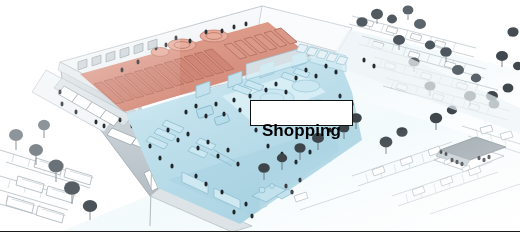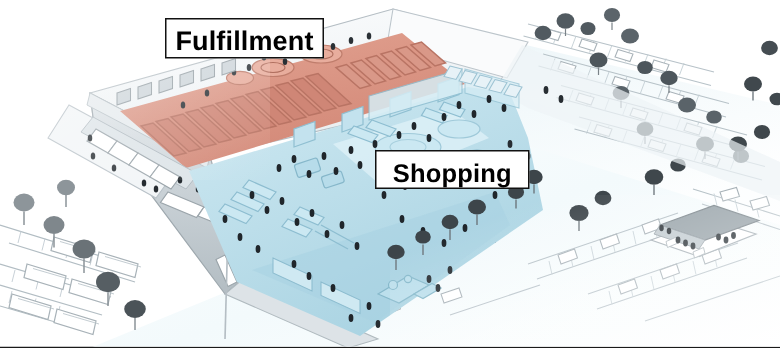--- a/index.html
+++ b/index.html
@@ -29,21 +29,21 @@
     white-space:nowrap;
     box-sizing:border-box;
     z-index:40;
   }
   #callout-fulfillment{
     left:110px;top:12px;width:106px;height:27px;
     font-size:18px;padding-top:5px;
   }
   #callout-shopping{
     left:250px;top:100px;width:103px;height:26px;
-    font-size:17px;padding-top:6px;
+    font-size:17px;padding-top:21px;
   }
 </style>
 </head>
 <body>
 
 <div id="stage">
   <div id="scene">
 
     <svg class="layer" viewBox="0 0 520 232">
       <defs>
@@ -608,18 +608,17 @@
         </linearGradient>
         <linearGradient id="hazeTL" x1="1" y1="1" x2="0" y2="0">
           <stop offset="0%" stop-color="#ffffff" stop-opacity="0"></stop>
           <stop offset="100%" stop-color="#ffffff" stop-opacity=".5"></stop>
         </linearGradient>
       </defs>
       <rect x="260" y="130" width="260" height="102" fill="url(#hazeBR)"></rect>
       <rect x="0" y="0" width="180" height="120" fill="url(#hazeTL)"></rect>
     </svg>
 
-    <div class="callout" id="callout-fulfillment">Fulfillment</div>
 
     <div class="callout" id="callout-shopping">Shopping</div>
 
   </div>
 </div>
 
 </body></html>

